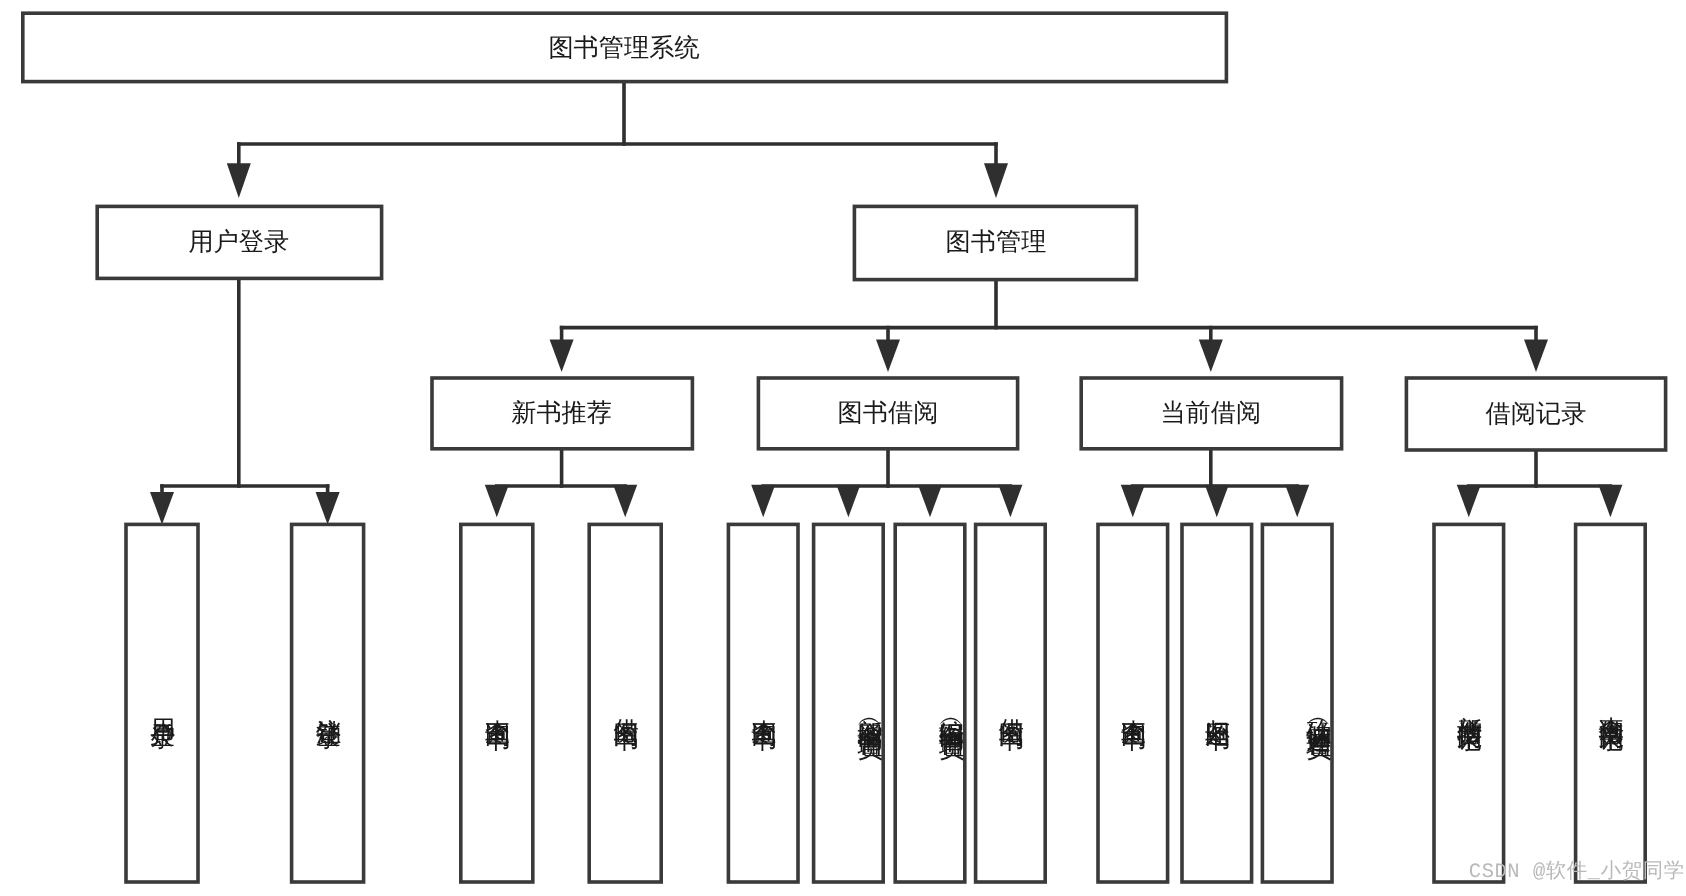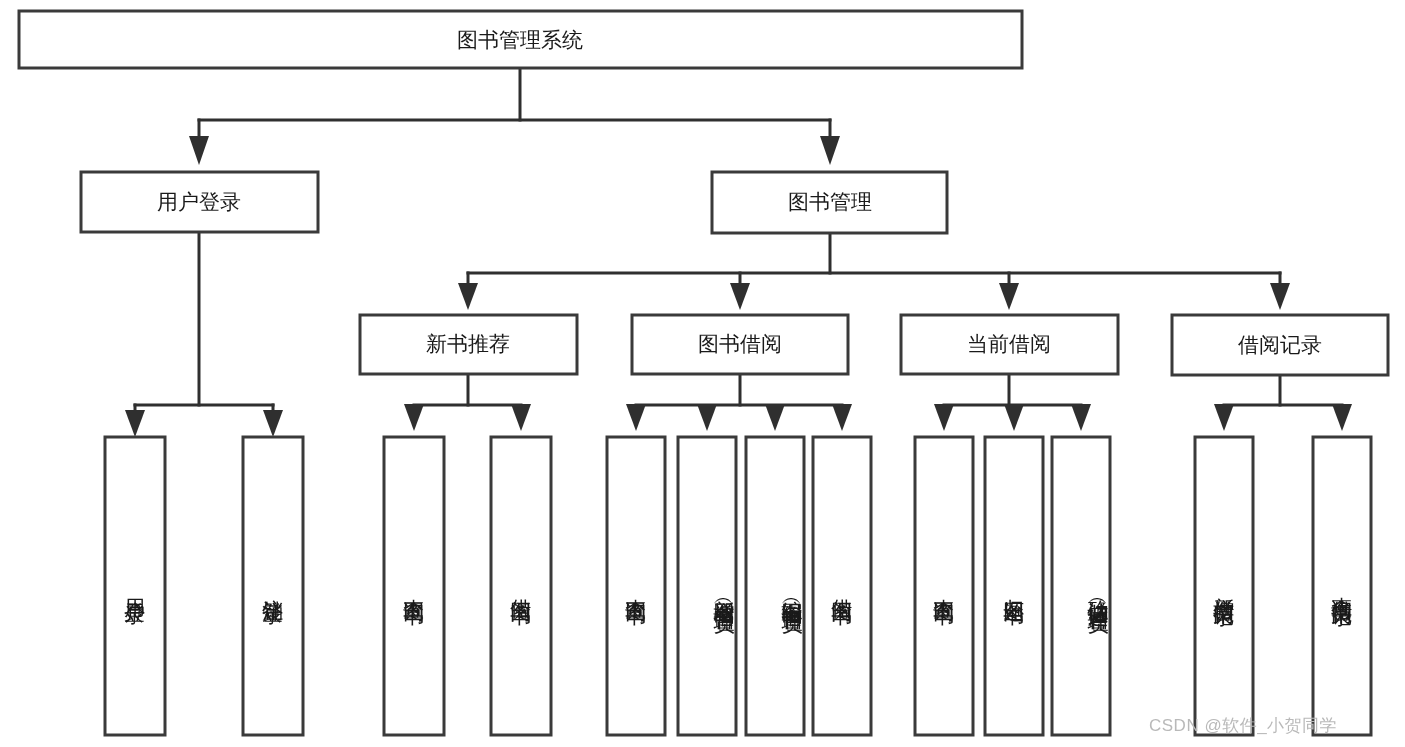--- a/index.html
+++ b/index.html
@@ -57,23 +57,23 @@
     font-size: 21px;
     line-height: 1.12;
     color: #1a1a1a;
     letter-spacing: 2px;
     white-space: nowrap;
     text-align: center;
     pointer-events: none;
   }
   .watermark {
     position: absolute;
-    left: 1149px;
+    left: 1224px;
     top: 714px;
-    font-family: Liberation Sans, sans-serif;
+    font-family: Liberation Mono, monospace;
     font-size: 17px;
     color: #b9b9b9;
     white-space: nowrap;
     letter-spacing: 0.5px;
   }
 </style>
 </head>
 <body>
 
 <div id="diagram-root">

